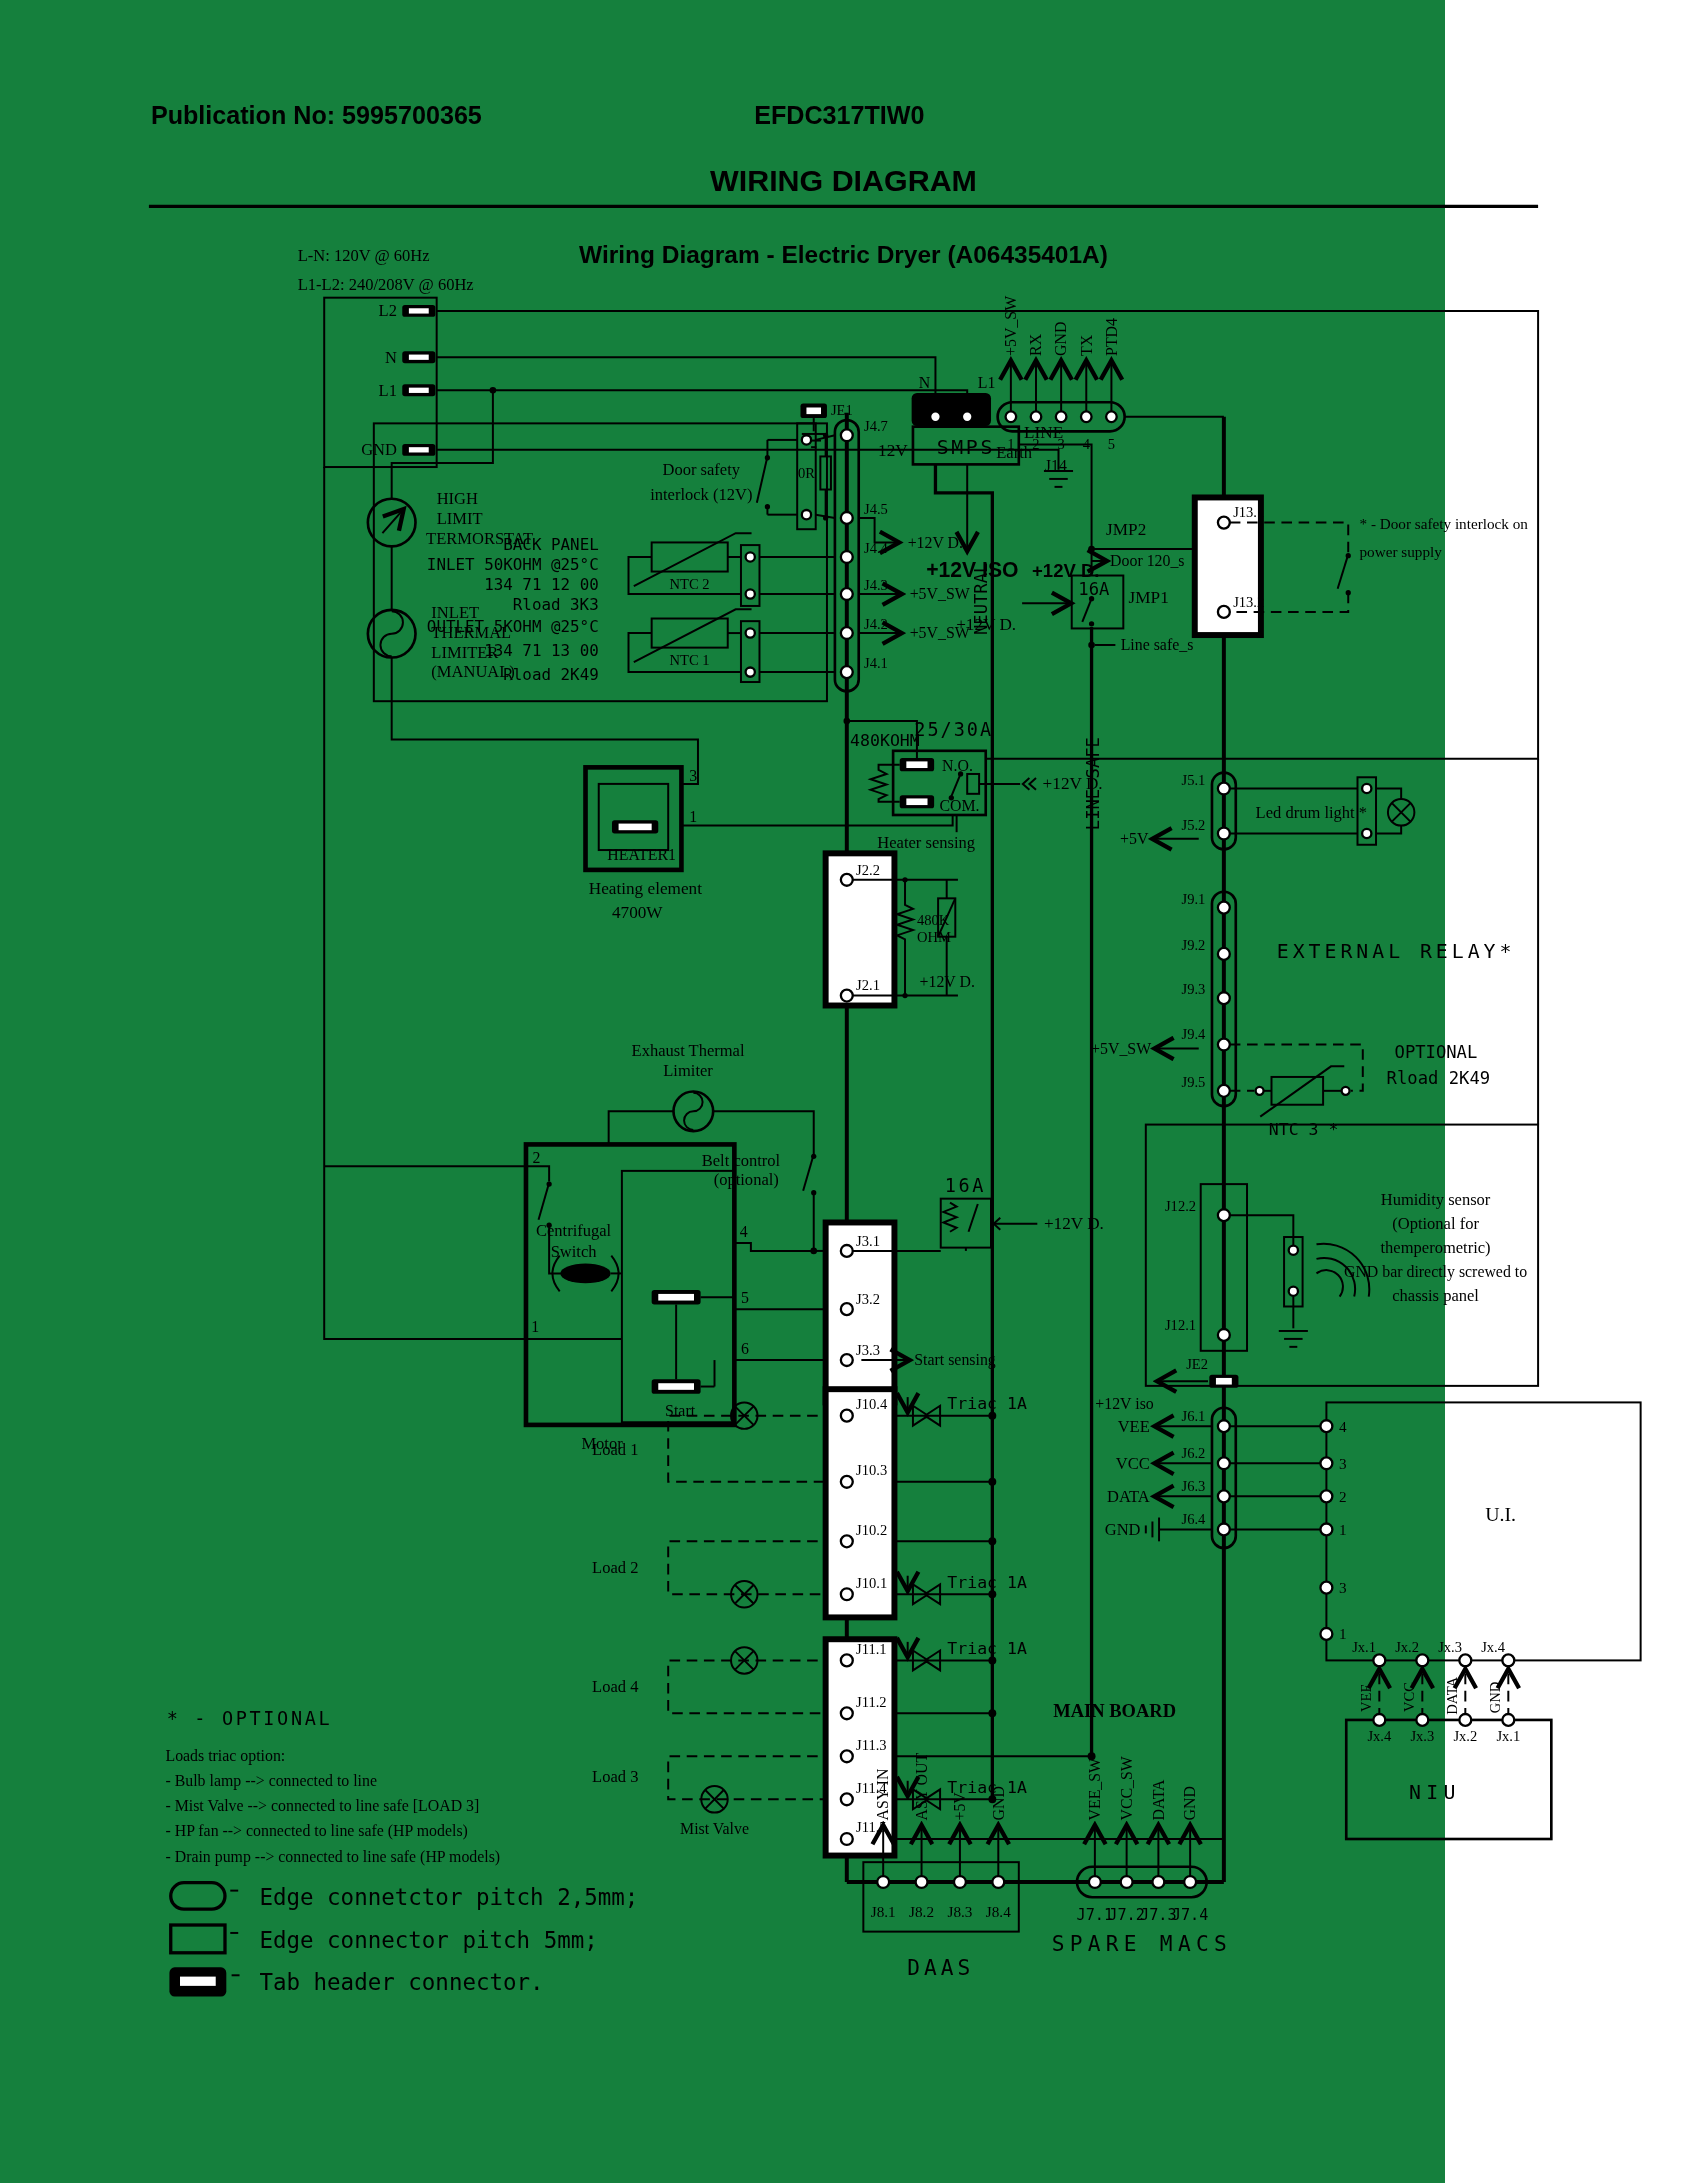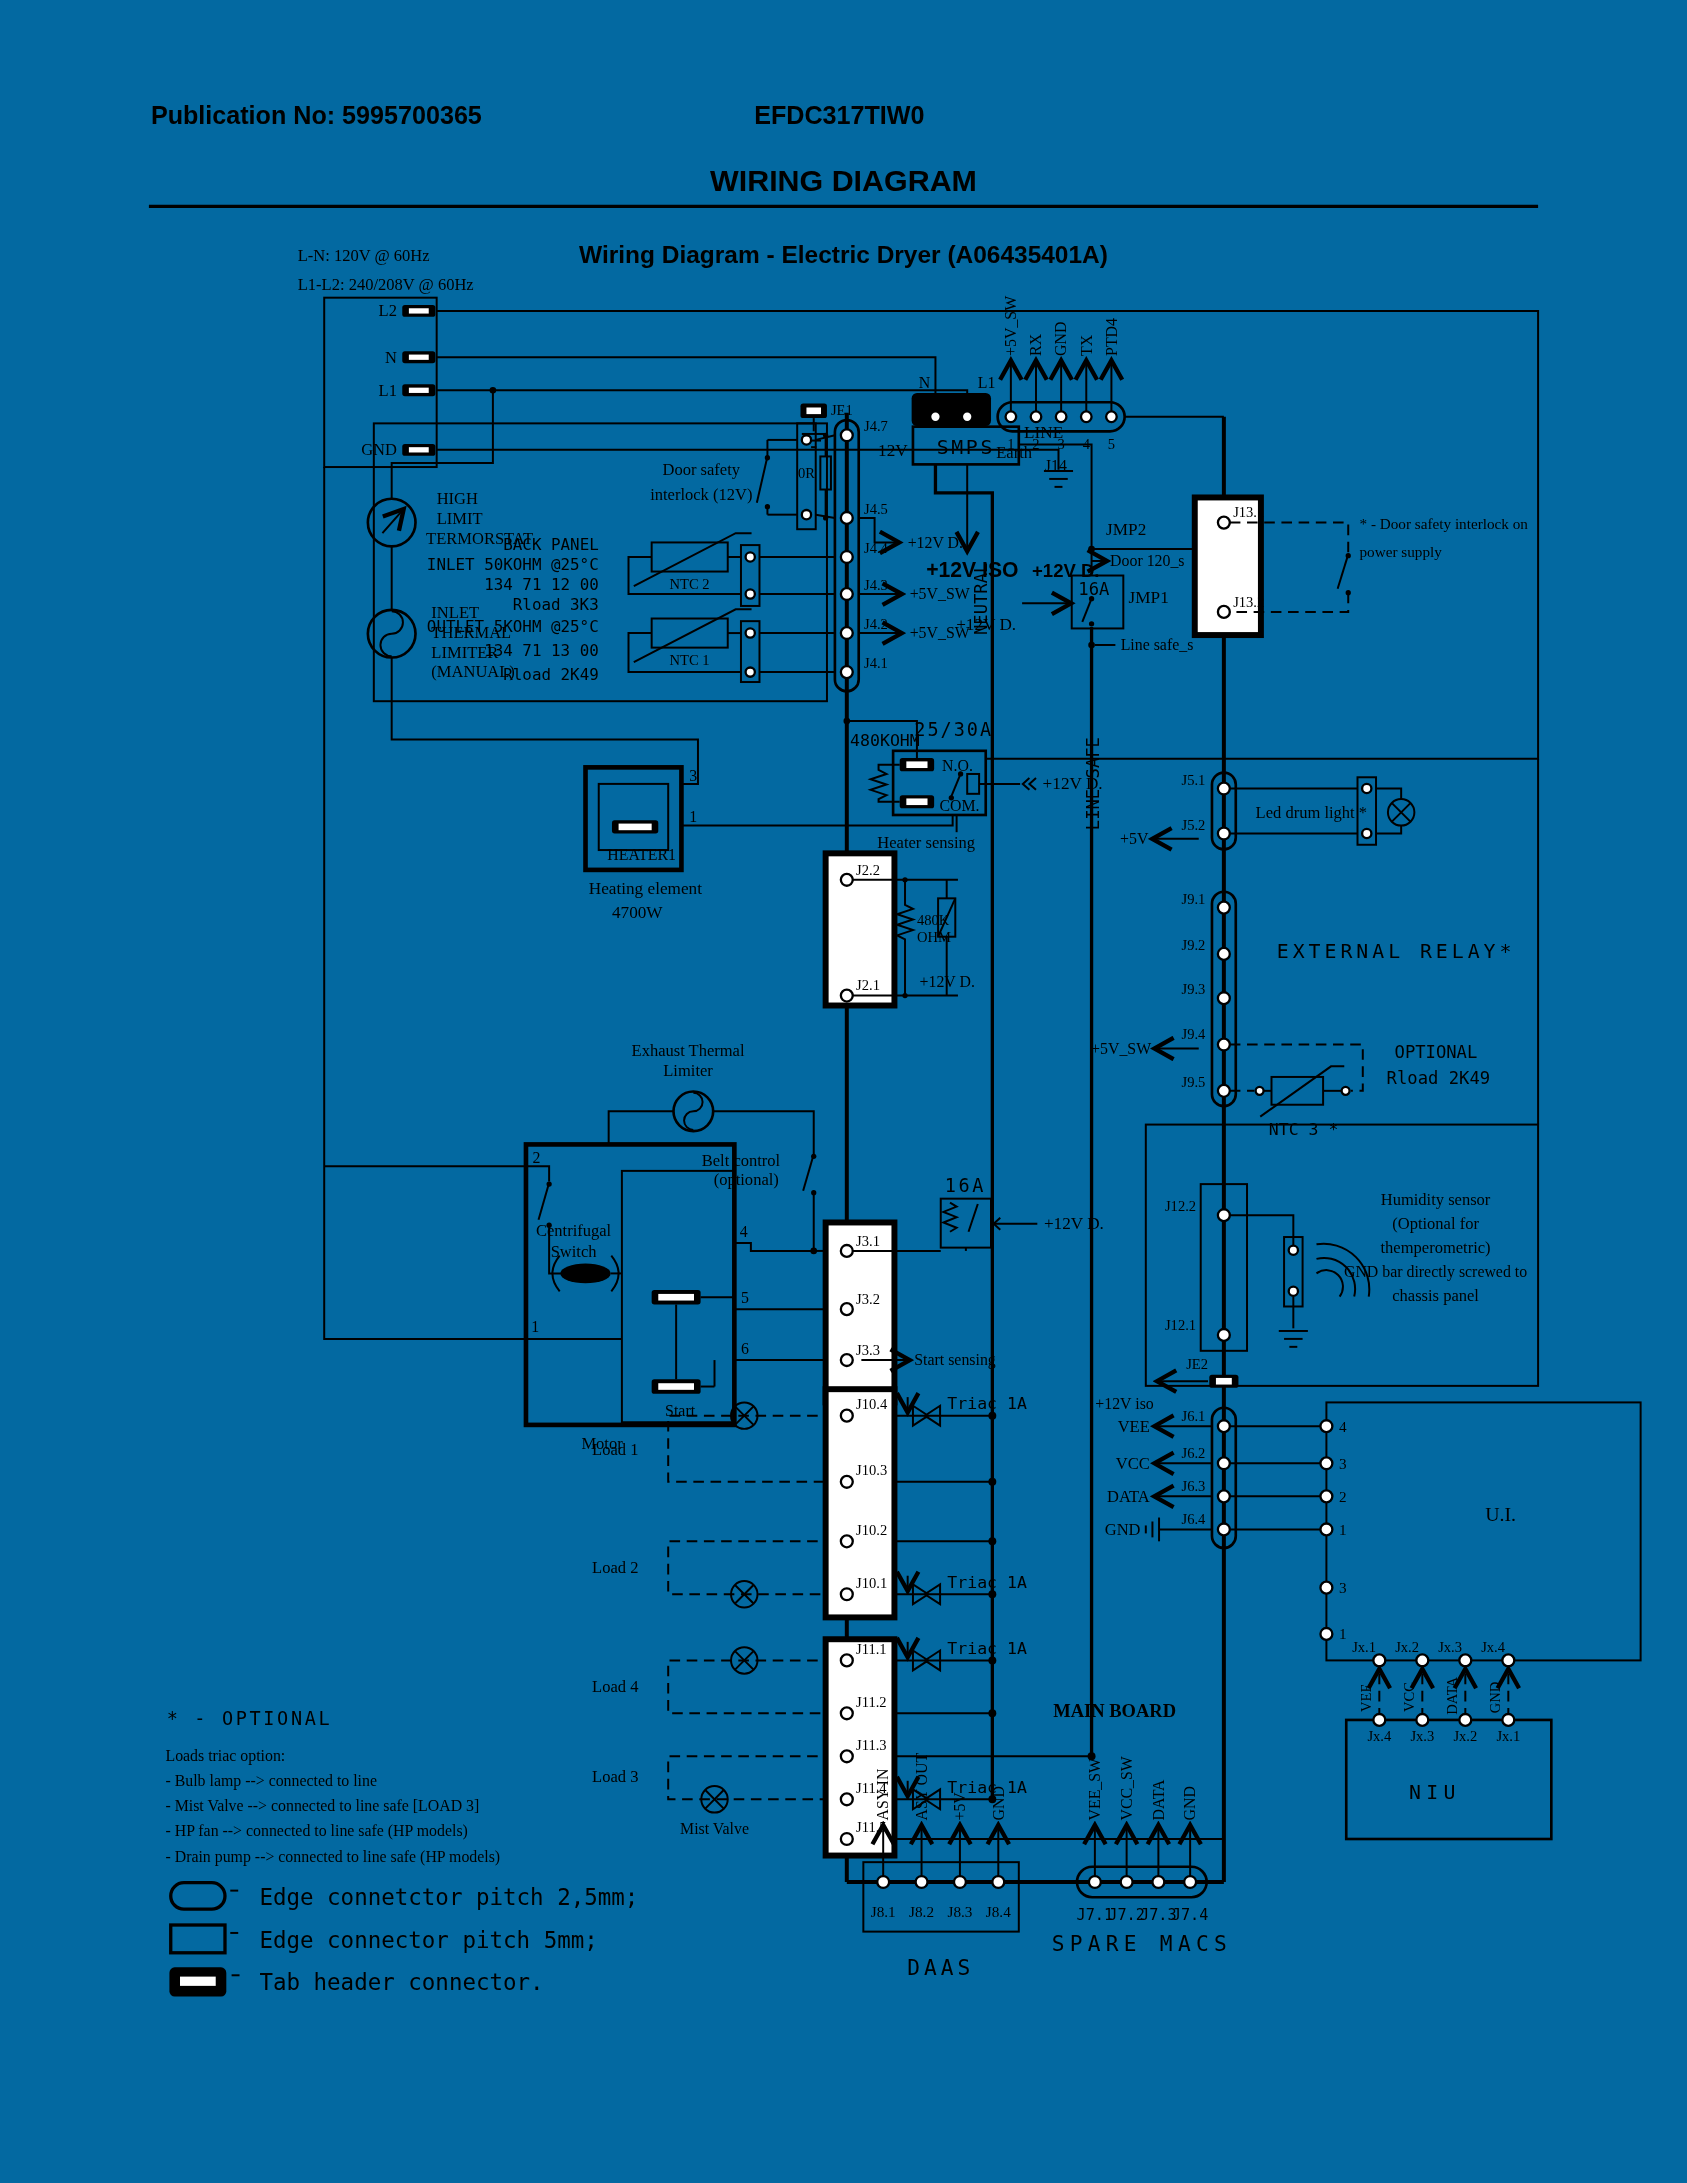--- a/index.html
+++ b/index.html
@@ -1,16 +1,16 @@
 <!DOCTYPE html>
 <html style="font-size:10.6px"><head>
 <meta charset="utf-8">
 <style>
   html,body{margin:0;padding:0;background:#fff;}
-  .page{width:1687px;height:2183px;position:relative;background:#0369a1;text-decoration:underline;}
+  .page{width:1445px;height:2183px;position:relative;background:#15803d;text-decoration:underline;}
   svg{display:block;}
   text{fill:#000;}
   .t{font-family:"Liberation Serif",serif;}
   .m{font-family:"DejaVu Sans Mono",monospace;}
   .s{font-family:"Liberation Sans",sans-serif;font-weight:bold;}
   .w{stroke:#000;stroke-width:3;fill:none;}
   .w2{stroke:#000;stroke-width:6;fill:none;}
   .w5{stroke:#000;stroke-width:5;fill:none;}
   .dash{stroke:#000;stroke-width:3;fill:none;stroke-dasharray:16 10;}
   .boxthin{stroke:#000;stroke-width:3;fill:none;}

